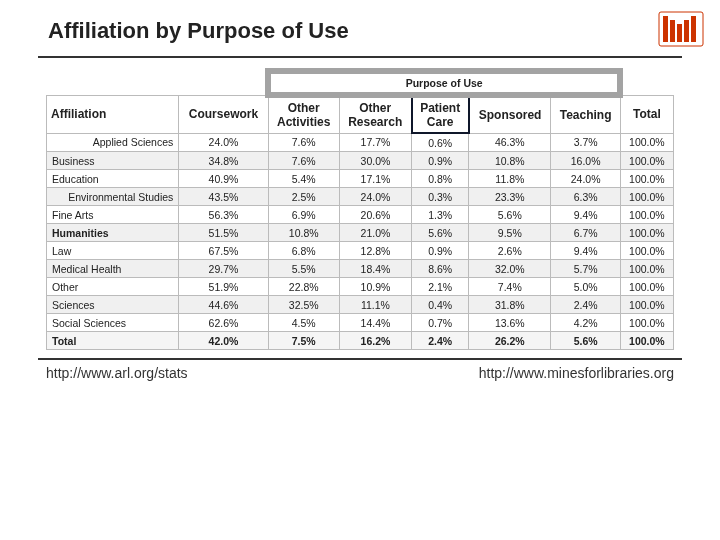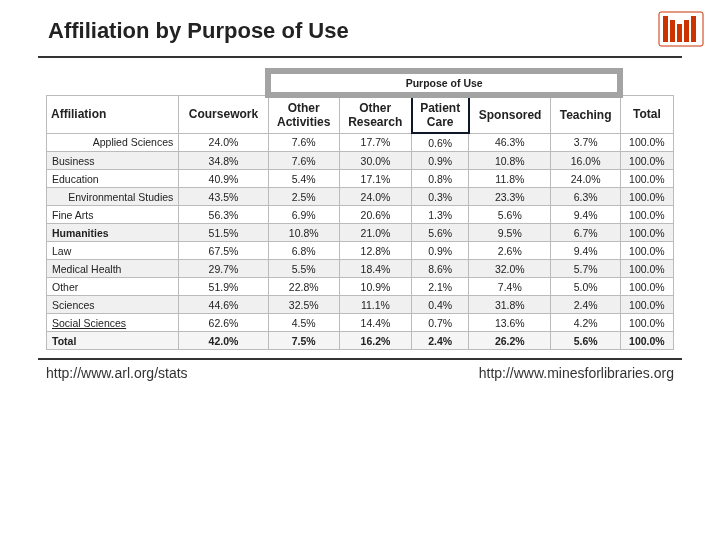--- a/index.html
+++ b/index.html
@@ -251,21 +251,21 @@
             <td style="text-align: left;">Sciences</td>
             <td>44.6%</td>
             <td>32.5%</td>
             <td>11.1%</td>
             <td>0.4%</td>
             <td>31.8%</td>
             <td>2.4%</td>
             <td>100.0%</td>
           </tr>
           <tr>
-            <td style="text-align: left; text-decoration: underline;">Social Sciences</td>
+            <td style="text-align: left;">Social Sciences</td>
             <td>62.6%</td>
             <td>4.5%</td>
             <td>14.4%</td>
             <td>0.7%</td>
             <td>13.6%</td>
             <td>4.2%</td>
             <td>100.0%</td>
           </tr>
           <tr style="font-weight: bold;">
             <td style="text-align: left;">Total</td>

